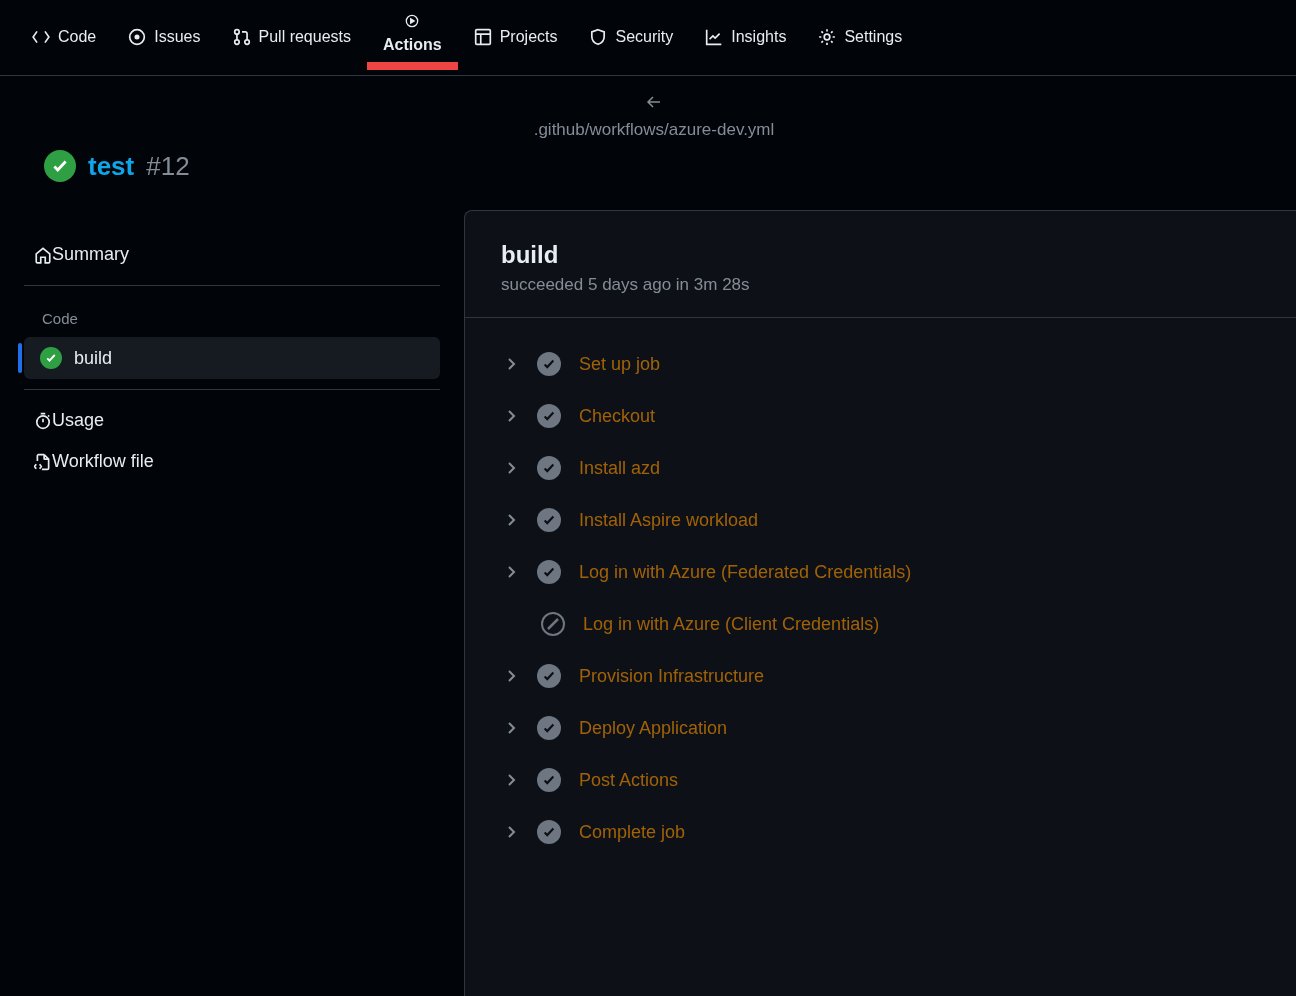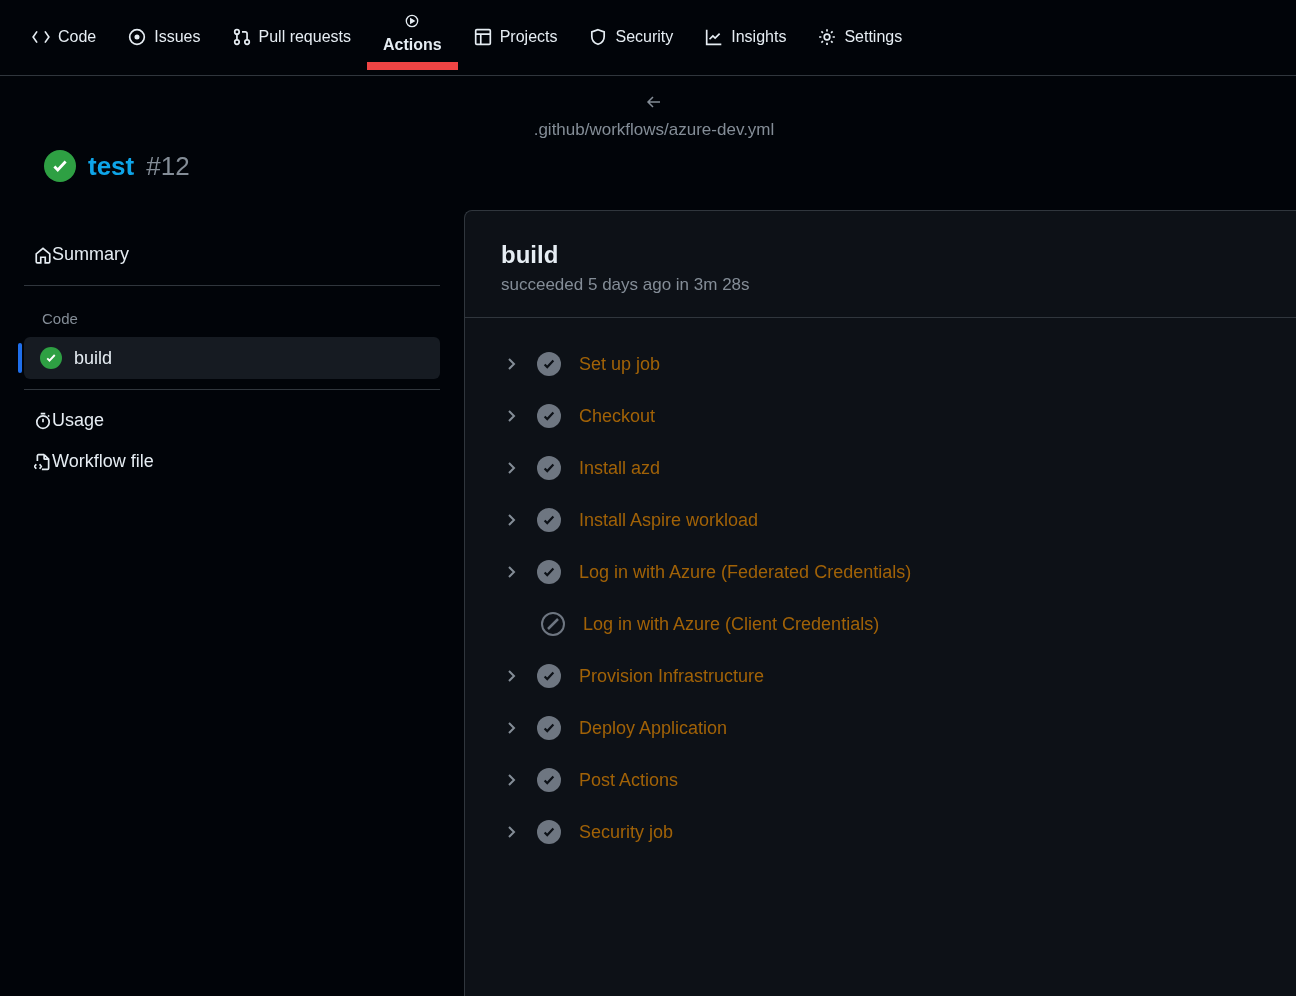--- a/index.html
+++ b/index.html
@@ -466,17 +466,17 @@
           <div class="chevron">
             <svg viewBox="0 0 16 16" fill="none" stroke="currentColor" stroke-width="2">
               <path d="M6 3l5 5-5 5"></path>
             </svg>
           </div>
           <div class="step-status">
             <svg viewBox="0 0 16 16" fill="none" stroke="#0d1117" stroke-width="2.5">
               <path d="M3 8.5l3 3L13 4"></path>
             </svg>
           </div>
-          <span class="step-label">Security job</span>
+          <span class="step-label">Complete job</span>
         </div>
       </div>
   </main>
 </div>
 
 </body></html>

